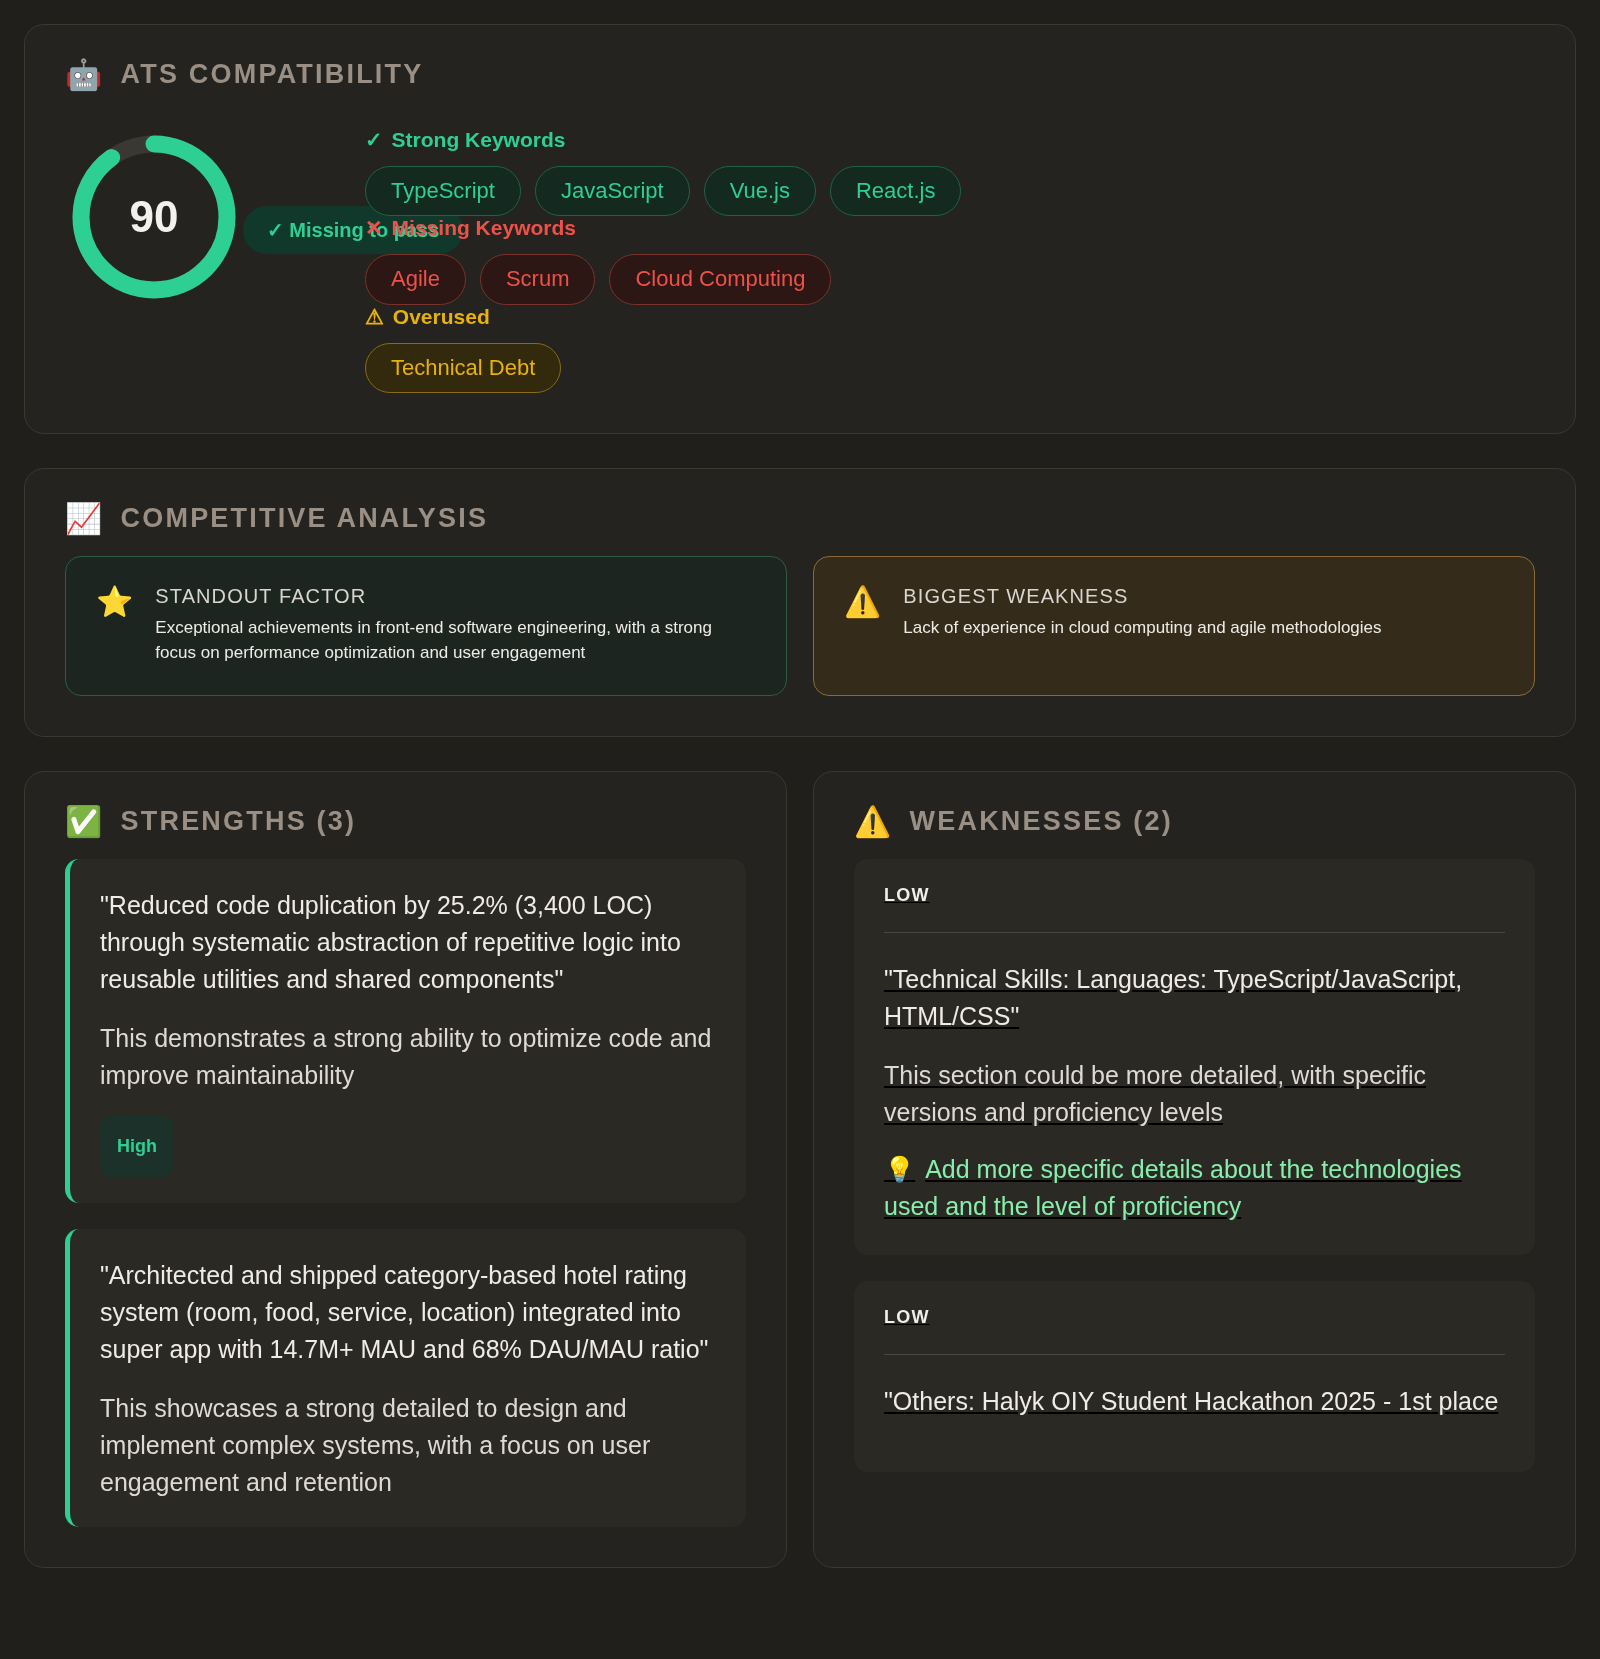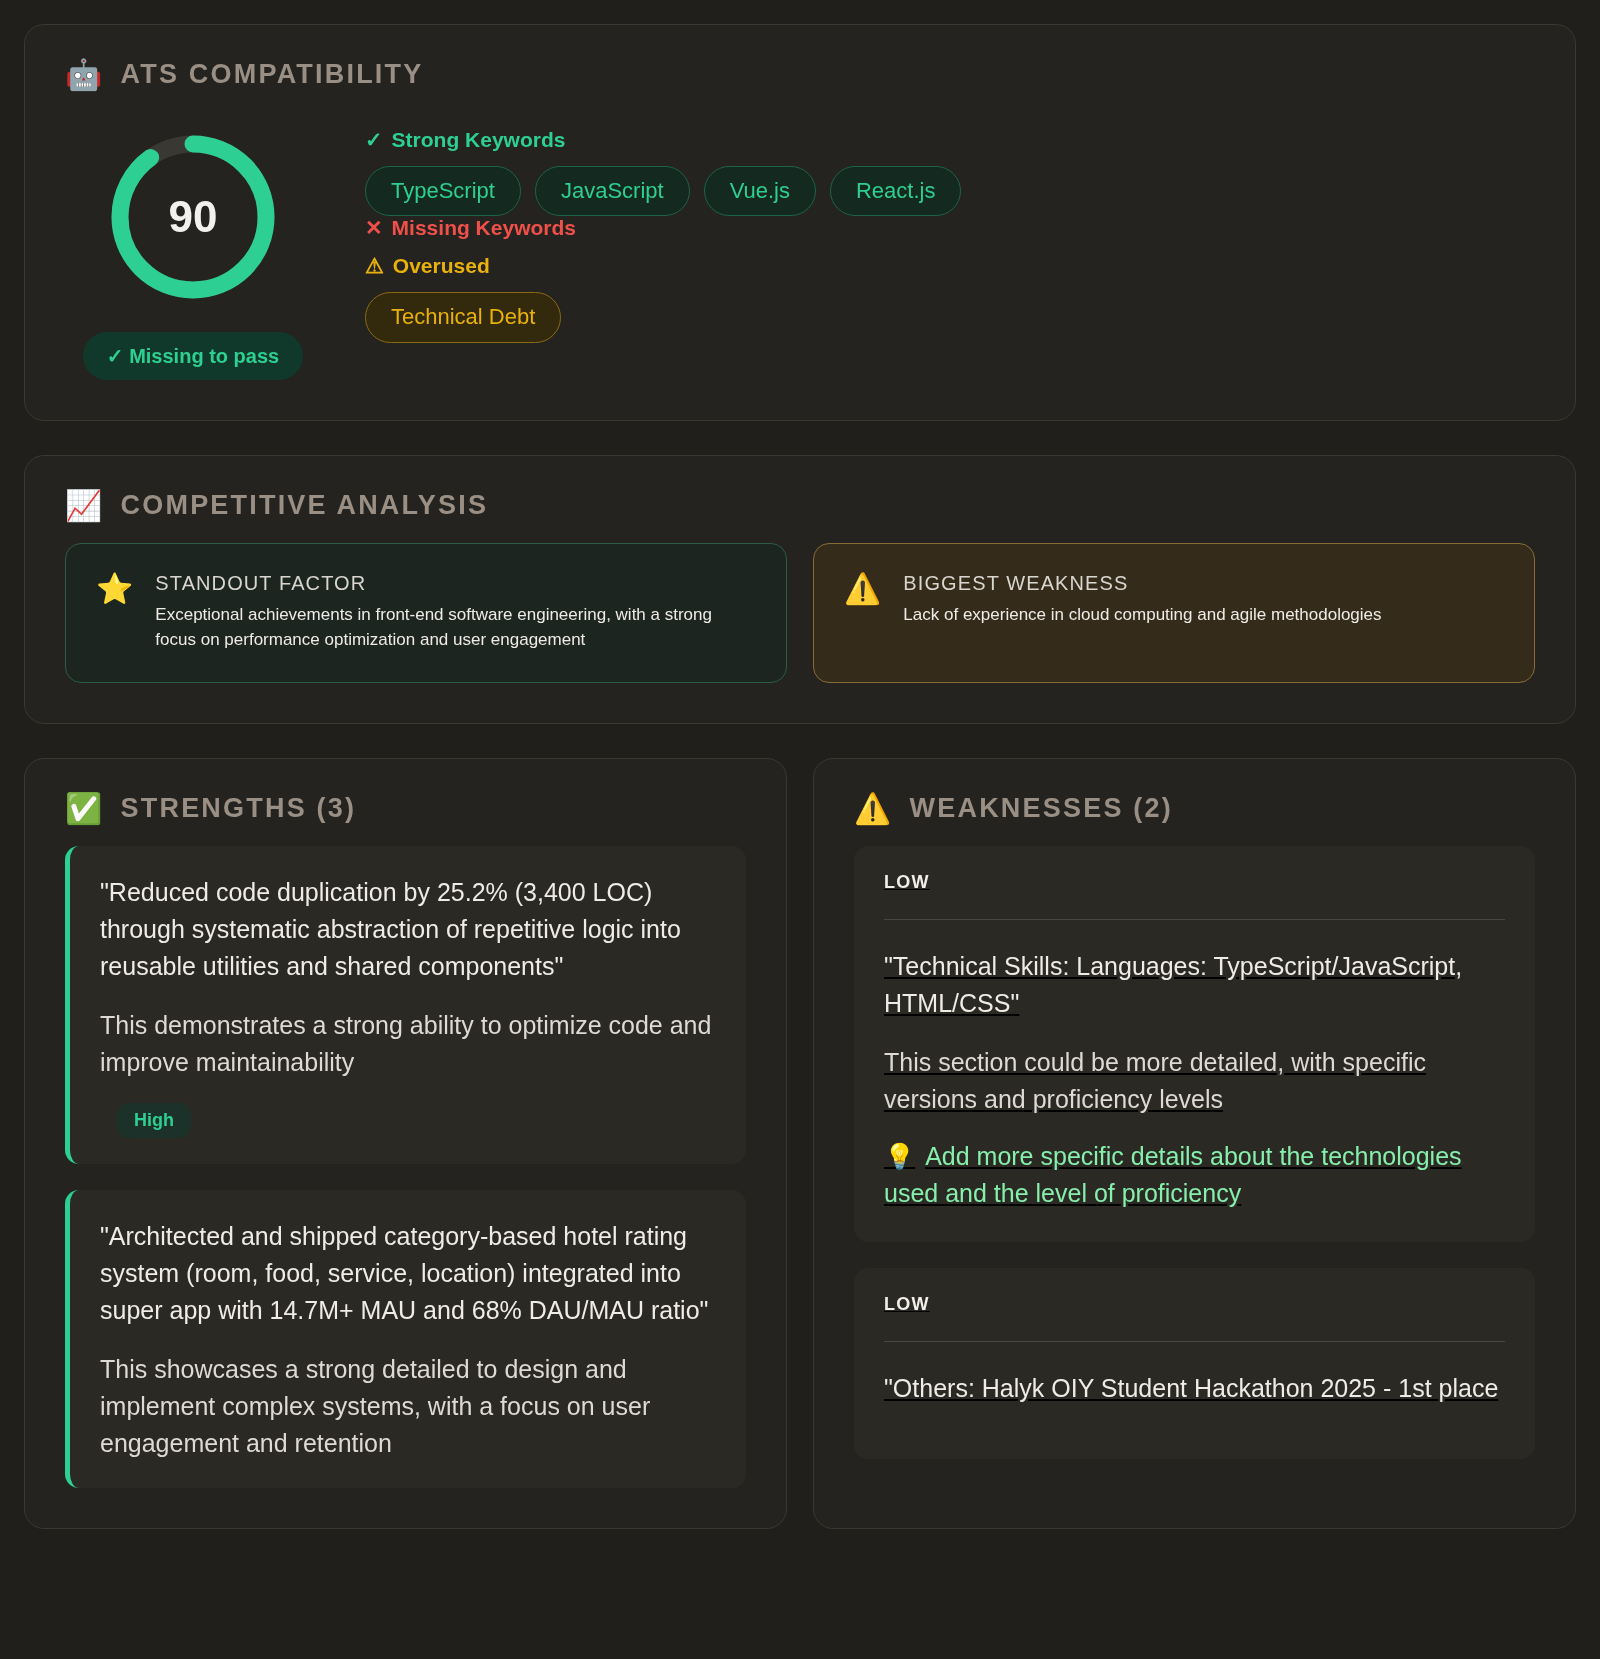--- a/index.html
+++ b/index.html
@@ -46,21 +46,21 @@
     display: flex;
     align-items: flex-start;
     gap: 44px;
     padding-top: 16px;
   }
 
   .score-col {
     width: 256px;
     flex: 0 0 256px;
     display: flex;
-    flex-direction: column;
+    flex-direction: row;
     align-items: center;
     padding-top: 4px;
   }
 
   .ring-wrap {
     position: relative;
     width: 178px;
     height: 178px;
   }
   .ring-wrap svg { display: block; transform: rotate(-90deg); }
@@ -178,24 +178,23 @@
     font-size: 25px;
     line-height: 1.48;
     color: #dedad3;
   }
   .impact-pill {
     display: inline-block;
     margin-top: 22px;
     background: #1c3129;
     color: #2ecf92;
     border-radius: 12px;
-    padding: 7px 17px;
+    padding: 20px 17px;
     font-size: 18px;
     font-weight: 600;
-    margin-left: 17px;
   }
 
   
   .weak-item {
     background: #2b2924;
     border-radius: 14px;
     padding: 26px 30px 30px 30px;
     text-decoration: underline;
   }
   .severity {
@@ -252,20 +251,25 @@
           <span class="chip strong">JavaScript</span>
           <span class="chip strong">Vue.js</span>
           <span class="chip strong">React.js</span>
         </div>
       </div>
 
       <div>
         <div class="kw-head missing">
           <span>✕</span>
           <span>Missing Keywords</span>
+        </div>
+        <div class="chip-row">
+          <span class="chip missing">Agile</span>
+          <span class="chip missing">Scrum</span>
+          <span class="chip missing">Cloud Computing</span>
         </div>
       </div>
 
       <div>
         <div class="kw-head overused">
           <span>⚠</span>
           <span>Overused</span>
         </div>
         <div class="chip-row">
           <span class="chip overused">Technical Debt</span>

